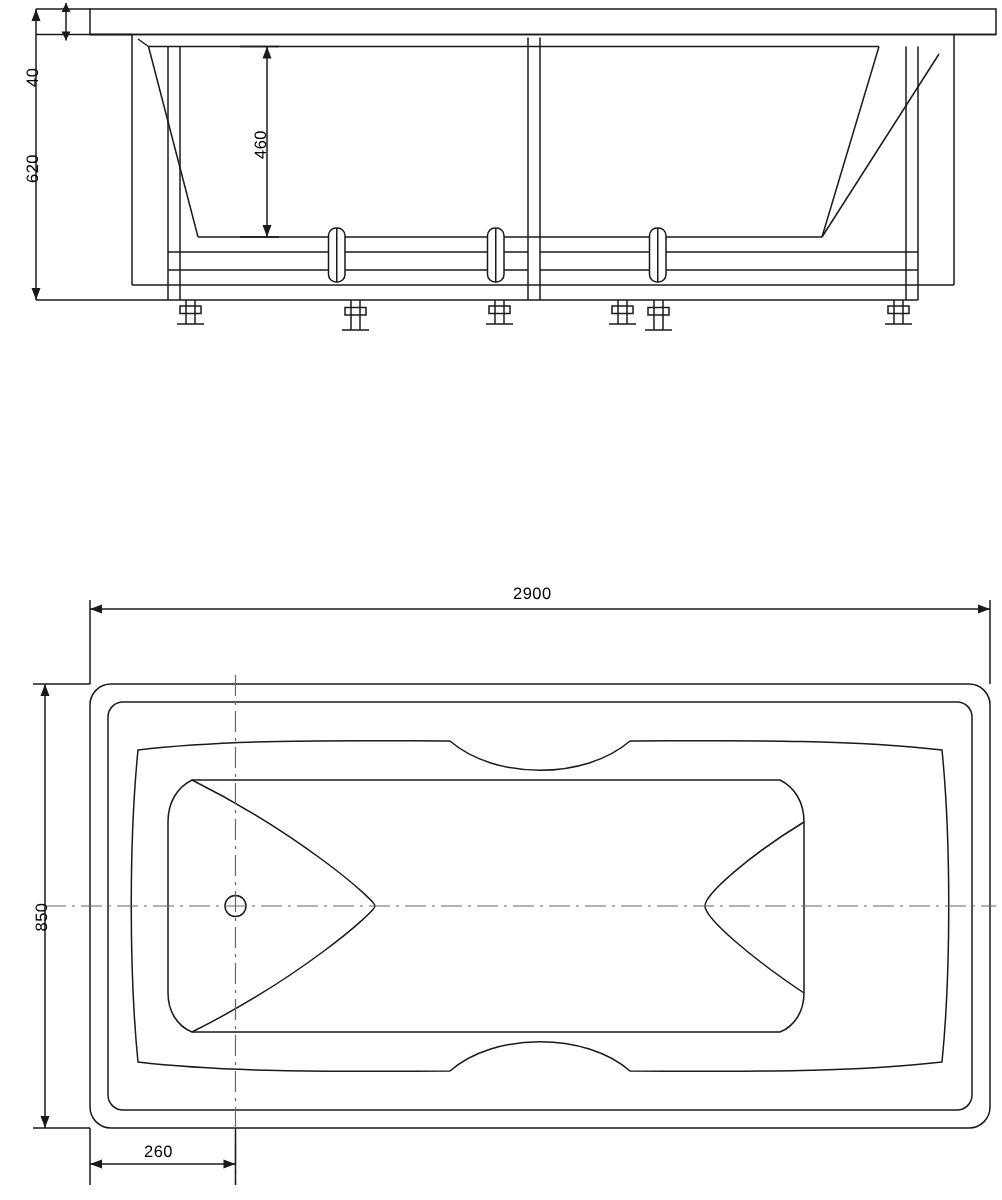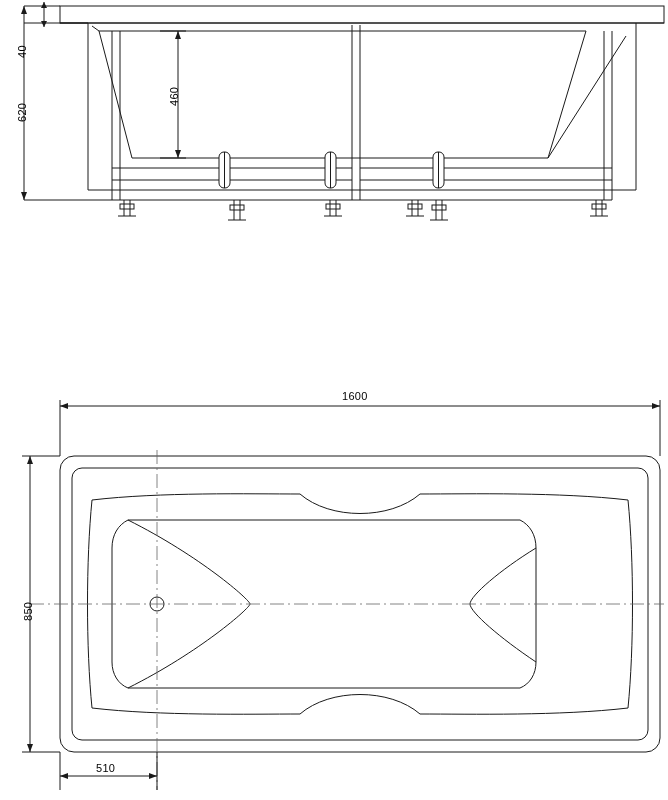--- a/index.html
+++ b/index.html
@@ -236,19 +236,19 @@
 
     </g>
   </svg>
 
   <div class="dim-label rot90" style="left:16px; top:58px;">40</div>
 
   <div class="dim-label rot90" style="left:16px; top:122px;">620</div>
 
   <div class="dim-label rot90" style="left:168px; top:106px;">460</div>
 
-  <div class="dim-label" style="left:342px; top:390px;">1600</div>
+  <div class="dim-label" style="left:342px; top:390px;">2900</div>
 
   <div class="dim-label rot90" style="left:22px; top:621px;">850</div>
 
-  <div class="dim-label" style="left:96px; top:762px;">510</div>
+  <div class="dim-label" style="left:96px; top:762px;">260</div>
 
 </div>
 
 </body></html>

